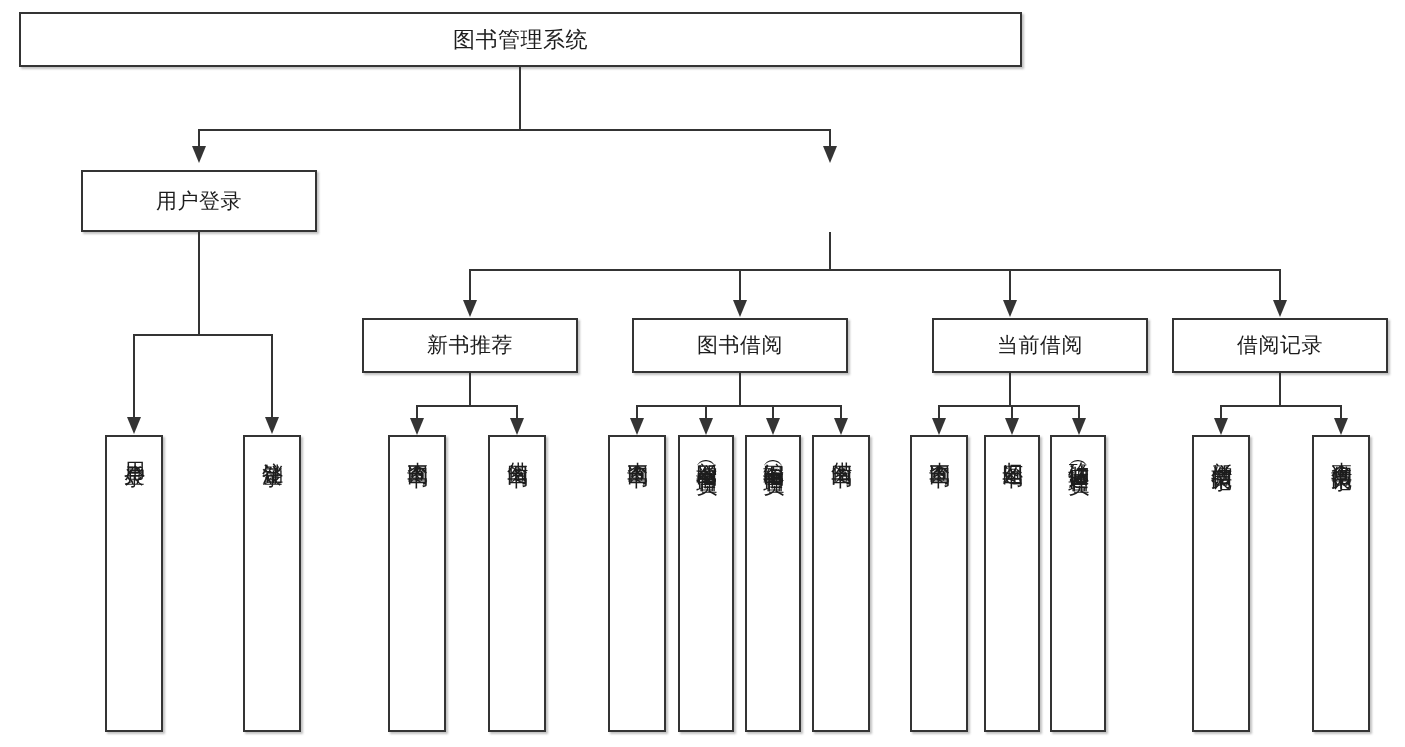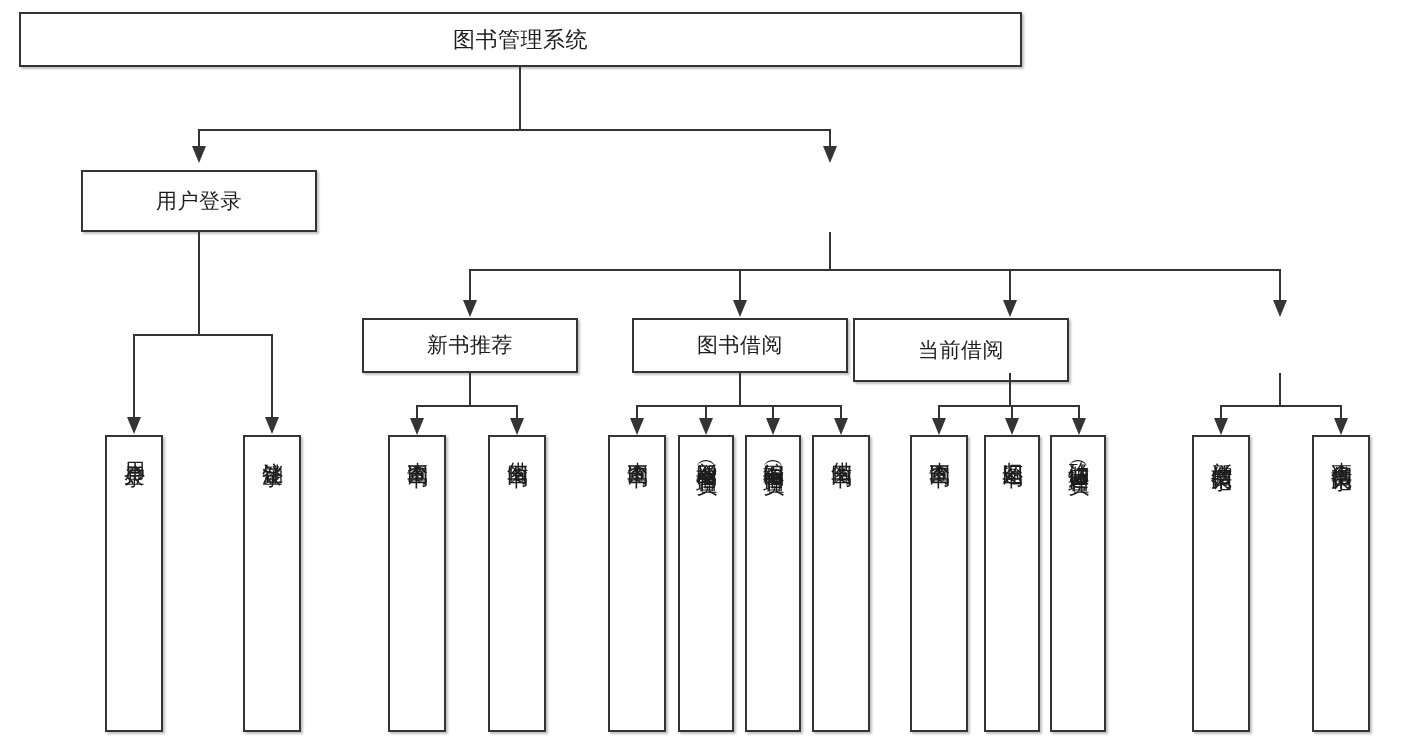--- a/index.html
+++ b/index.html
@@ -104,24 +104,27 @@
 
 
   <div class="node h" style="left:362px; top:318px; width:216px; height:55px;">
     <span class="label">新书推荐</span>
   </div>
 
   <div class="node h" style="left:632px; top:318px; width:216px; height:55px;">
     <span class="label">图书借阅</span>
   </div>
 
-  <div class="node h" style="left:853px; top:318px; width:216px; height:64px;">
+  <div class="node h" style="left:932px; top:318px; width:216px; height:55px;">
     <span class="label">当前借阅</span>
   </div>
 
+  <div class="node h" style="left:1172px; top:318px; width:216px; height:55px;">
+    <span class="label">借阅记录</span>
+  </div>
 
   <div class="node v" style="left:105px; top:435px; width:58px; height:297px;">
     <span class="label">用户登录</span>
   </div>
 
   <div class="node v" style="left:243px; top:435px; width:58px; height:297px;">
     <span class="label">注销登录</span>
   </div>
 
   <div class="node v" style="left:388px; top:435px; width:58px; height:297px;">

